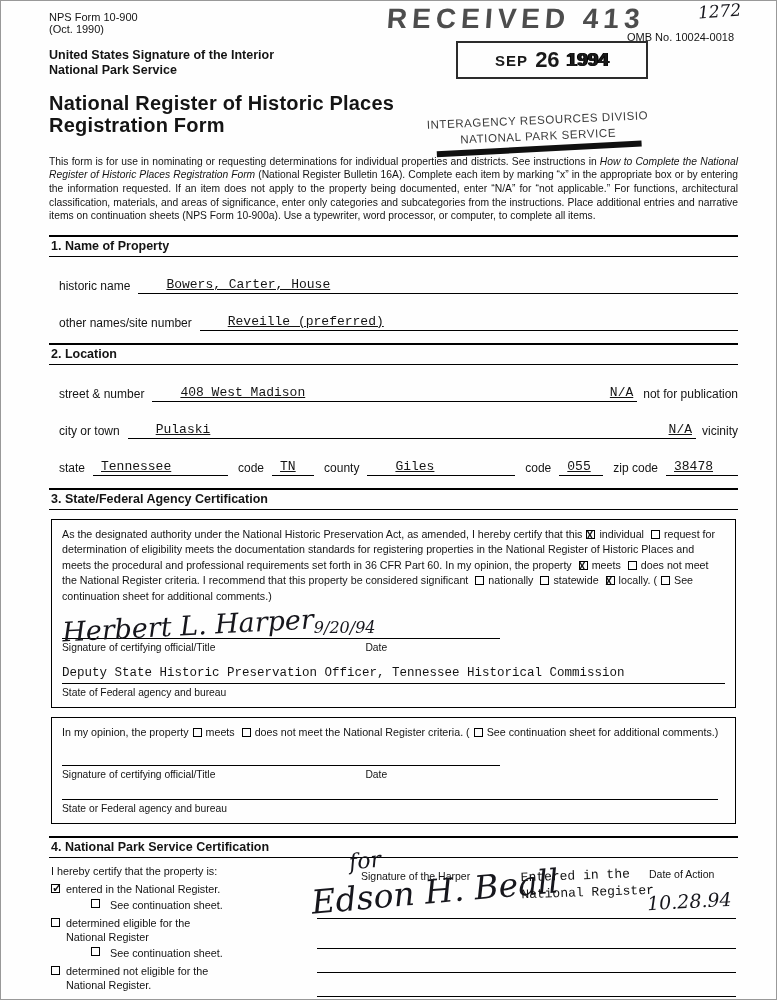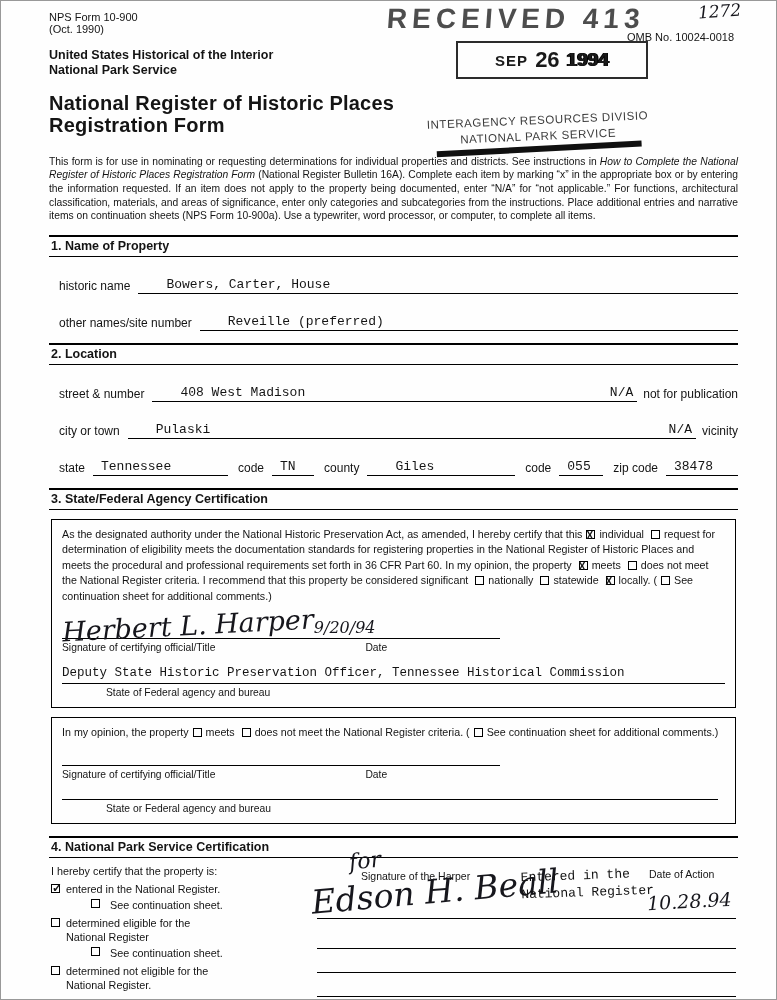--- a/index.html
+++ b/index.html
@@ -27,41 +27,41 @@
   .intro { margin-top:18px; font-size:10.3px; line-height:1.32; text-align:justify; }
   .intro i { font-style:italic; }
 
   
   .sec-head { margin-top:12px; border-top:2.5px solid #000; border-bottom:1.5px solid #000; font-weight:bold; font-size:12.5px; padding:2px 2px 3px; }
 
   
   .frow { display:flex; align-items:flex-end; margin-top:20px; font-size:12px; }
   .flabel { white-space:nowrap; padding-right:8px; padding-bottom:1px;padding-left:10px; }
   .flabel-after { white-space:nowrap; padding-left:6px; padding-bottom:1px; }
-  .fline { flex:1; border-bottom:1.3px solid #000; padding:0 4px 1px 28px; min-height:15px; }
+  .fline { flex:1; border-bottom:1.3px solid #000; padding:0 4px 1px 28px; min-height:15px;text-decoration:underline; }
   .fline.split { display:flex; justify-content:space-between; }
   .fline.fixed { flex:0 0 auto; padding-left:8px; }
   .typed { font-family:"Liberation Mono","DejaVu Sans Mono",monospace; font-size:13px; white-space:nowrap; }
 
   
   .cb { display:inline-block; width:9px; height:9px; border:1.2px solid #000; margin:0 4px -1px 4px; position:relative; }
   .cb.checked::after { content:"X"; position:absolute; left:-1px; top:-2px; font-size:10px; font-weight:bold; font-family:"Liberation Sans",sans-serif; }
   .cb.check-style.checked::after { content:"\2713"; font-size:12px; top:-4px; left:0; }
 
   
   .cert-box { border:1.5px solid #000; margin:9px 2px 0 2px; padding:7px 10px 6px; font-size:10.7px; line-height:1.45; }
   .sigline { display:flex; align-items:flex-end; border-bottom:1px solid #000; width:66%; margin-top:2px; min-height:30px; position:relative; }
   .script { font-family:"DejaVu Serif",serif; font-style:italic; color:#16161c; }
   .sig-name { font-size:27px; transform:rotate(-3deg); margin-bottom:-7px; white-space:nowrap; }
   .sig-date { font-size:16px; margin-bottom:-1px; white-space:nowrap; }
   .sig-labels { display:flex; font-size:10.3px; margin-top:2px; }
   .sig-labels .datelab { margin-left:150px; }
   .typedline { border-bottom:1px solid #000; margin-top:8px; padding-bottom:1px; }
   .typedline .typed { font-size:12.5px; }
-  .bureau { font-size:10.3px; margin-top:2px;margin-left:44px; }
+  .bureau { font-size:10.3px; margin-top:2px; }
   .blankline { border-bottom:1px solid #000; margin-top:24px; width:66%; }
   .blankline.full { width:99%; margin-top:16px; }
 
   
   .s4 { position:relative; height:236px; margin-top:2px; font-size:10.8px; }
   .s4-certify { position:absolute; left:2px; top:5px; width:255px; }
   .opt { display:flex; gap:6px; margin-top:6px; width:215px; line-height:1.25; }
   .opt .cb { flex:0 0 auto; margin:1px 0 0 0; }
   .subopt { margin:3px 0 0 36px; display:flex; gap:6px; }
   .s4-for { position:absolute; left:300px; top:-12px; font-size:22px; transform:rotate(-6deg); }
@@ -75,21 +75,21 @@
 </head>
 <body>
 
 <div class="page">
 
   <div class="form-no">NPS Form 10-900</div>
   <div class="form-no">(Oct. 1990)</div>
   <div class="omb">OMB No. 10024-0018</div>
 
   <div class="dept">
-    <div>United States Historical of the Interior</div>
+    <div>United States Signature of the Interior</div>
     <div>National Park Service</div>
   </div>
 
   <div class="main-title">
     <div>National Register of Historic Places</div>
     <div>Registration Form</div>
   </div>
 
   <div class="stamp-received">RECEIVED 413</div>
   <div class="hand-no script">1272</div>

